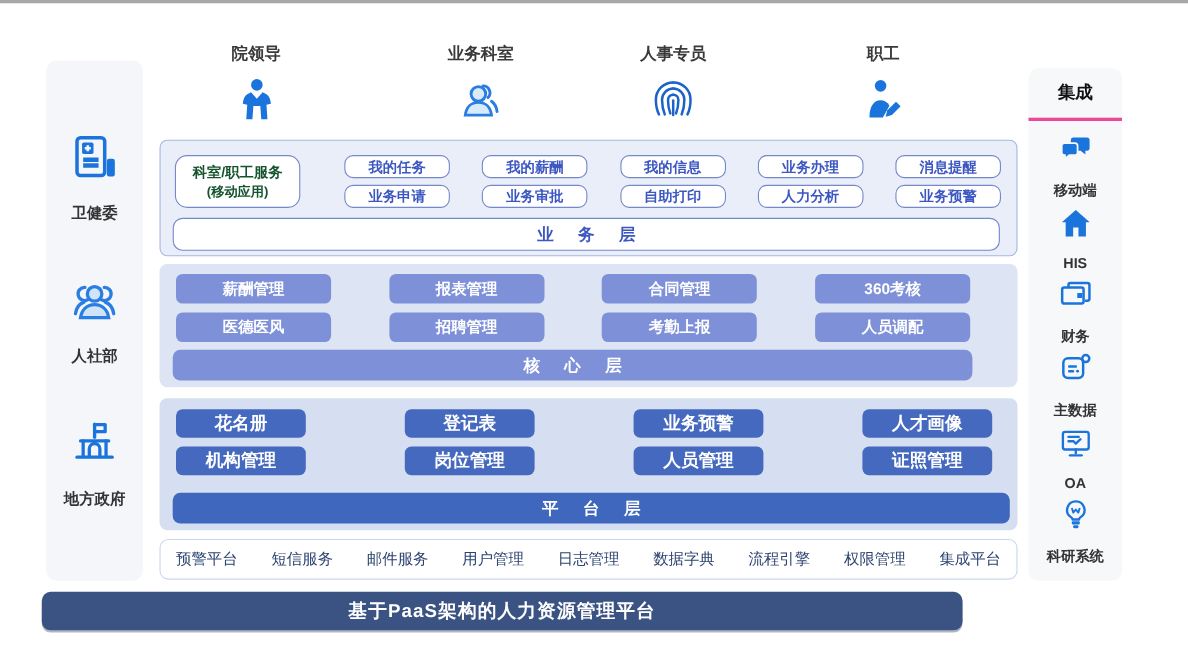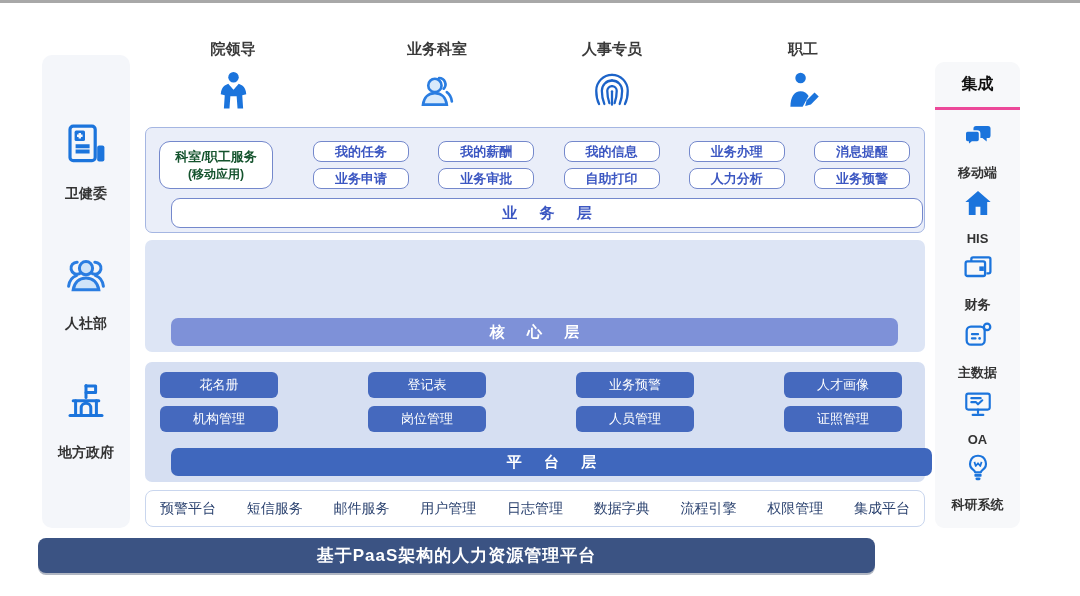--- a/index.html
+++ b/index.html
@@ -22,21 +22,21 @@
   .persona-label { font-size:15px; font-weight:bold; color:#3a3a3a; white-space:nowrap; }
   .persona svg { width:42px; height:42px; }
 
   
   .container { position:absolute; left:145px; width:780px; border-radius:7px; }
   .biz-container { top:127px; height:106px; background:#eaeef9; border:1px solid #a5b6e2; }
   .core-container { top:240px; height:112px; background:#dde5f5; }
   .plat-container { top:362px; height:120px; background:#d6dff2; }
 
   .layer-bar { position:absolute; display:flex; align-items:center; justify-content:center;
-    font-size:15px; font-weight:bold; letter-spacing:9px; text-indent:9px; border-radius:7px;margin-left:14px; }
+    font-size:15px; font-weight:bold; letter-spacing:9px; text-indent:9px; border-radius:7px; }
   .biz-bar { left:11px; top:70px; width:752px; height:30px; background:#fff;
     border:1.5px solid #7488cc; color:#3c57c2; border-radius:9px; }
   .core-bar { left:12px; top:78px; width:727px; height:28px; background:#7e91d8; color:#fff; }
   .plat-bar { left:12px; top:86px; width:761px; height:28px; background:#3f67bd; color:#fff; }
 
   
   .biz-feature { position:absolute; left:13px; top:13px; width:114px; height:48px;
     background:#fff; border:1.5px solid #7488cc; border-radius:11px; color:#14532d;
     font-weight:bold; display:flex; flex-direction:column; align-items:center; justify-content:center; }
   .biz-feature .l1 { font-size:13px; }
@@ -53,21 +53,21 @@
     display:flex; flex-direction:column; justify-content:space-between; }
   .core-row { display:flex; justify-content:space-between; }
   .core-box { width:141px; height:27px; background:#7e91d8; border-radius:6px; color:#fff;
     font-size:14px; font-weight:bold; display:flex; align-items:center; justify-content:center; }
 
   
   .plat-grid { position:absolute; left:15px; top:10px; right:23px; height:60px;
     display:flex; flex-direction:column; justify-content:space-between; }
   .plat-row { display:flex; justify-content:space-between; }
   .plat-box { width:118px; height:26px; background:#4569be; border-radius:6px; color:#fff;
-    font-size:13px; font-weight:normal; display:flex; align-items:center; justify-content:center; }
+    font-size:16px; font-weight:bold; display:flex; align-items:center; justify-content:center; }
 
   
   .services { position:absolute; left:145px; top:490px; width:780px; height:37px;
     background:#fff; border:1px solid #c9d6ee; border-radius:8px;
     display:flex; align-items:center; justify-content:space-between; padding:0 14px; }
   .service-item { font-size:14px; color:#2c4370; font-weight:500; white-space:nowrap; }
 
   
   .right-panel { position:absolute; left:935px; top:62px; width:85px; height:466px;
     background:#f7f8fa; border-radius:9px; display:flex; flex-direction:column; }
@@ -197,20 +197,34 @@
         <div class="biz-box">业务审批</div>
         <div class="biz-box">自助打印</div>
         <div class="biz-box">人力分析</div>
         <div class="biz-box">业务预警</div>
       </div>
     </div>
     <div class="layer-bar biz-bar">业 务 层</div>
   </div>
 
   <div class="container core-container">
+    <div class="core-grid">
+      <div class="core-row">
+        <div class="core-box">薪酬管理</div>
+        <div class="core-box">报表管理</div>
+        <div class="core-box">合同管理</div>
+        <div class="core-box">360考核</div>
+      </div>
+      <div class="core-row">
+        <div class="core-box">医德医风</div>
+        <div class="core-box">招聘管理</div>
+        <div class="core-box">考勤上报</div>
+        <div class="core-box">人员调配</div>
+      </div>
+    </div>
     <div class="layer-bar core-bar">核 心 层</div>
   </div>
 
   <div class="container plat-container">
     <div class="plat-grid">
       <div class="plat-row">
         <div class="plat-box">花名册</div>
         <div class="plat-box">登记表</div>
         <div class="plat-box">业务预警</div>
         <div class="plat-box">人才画像</div>

